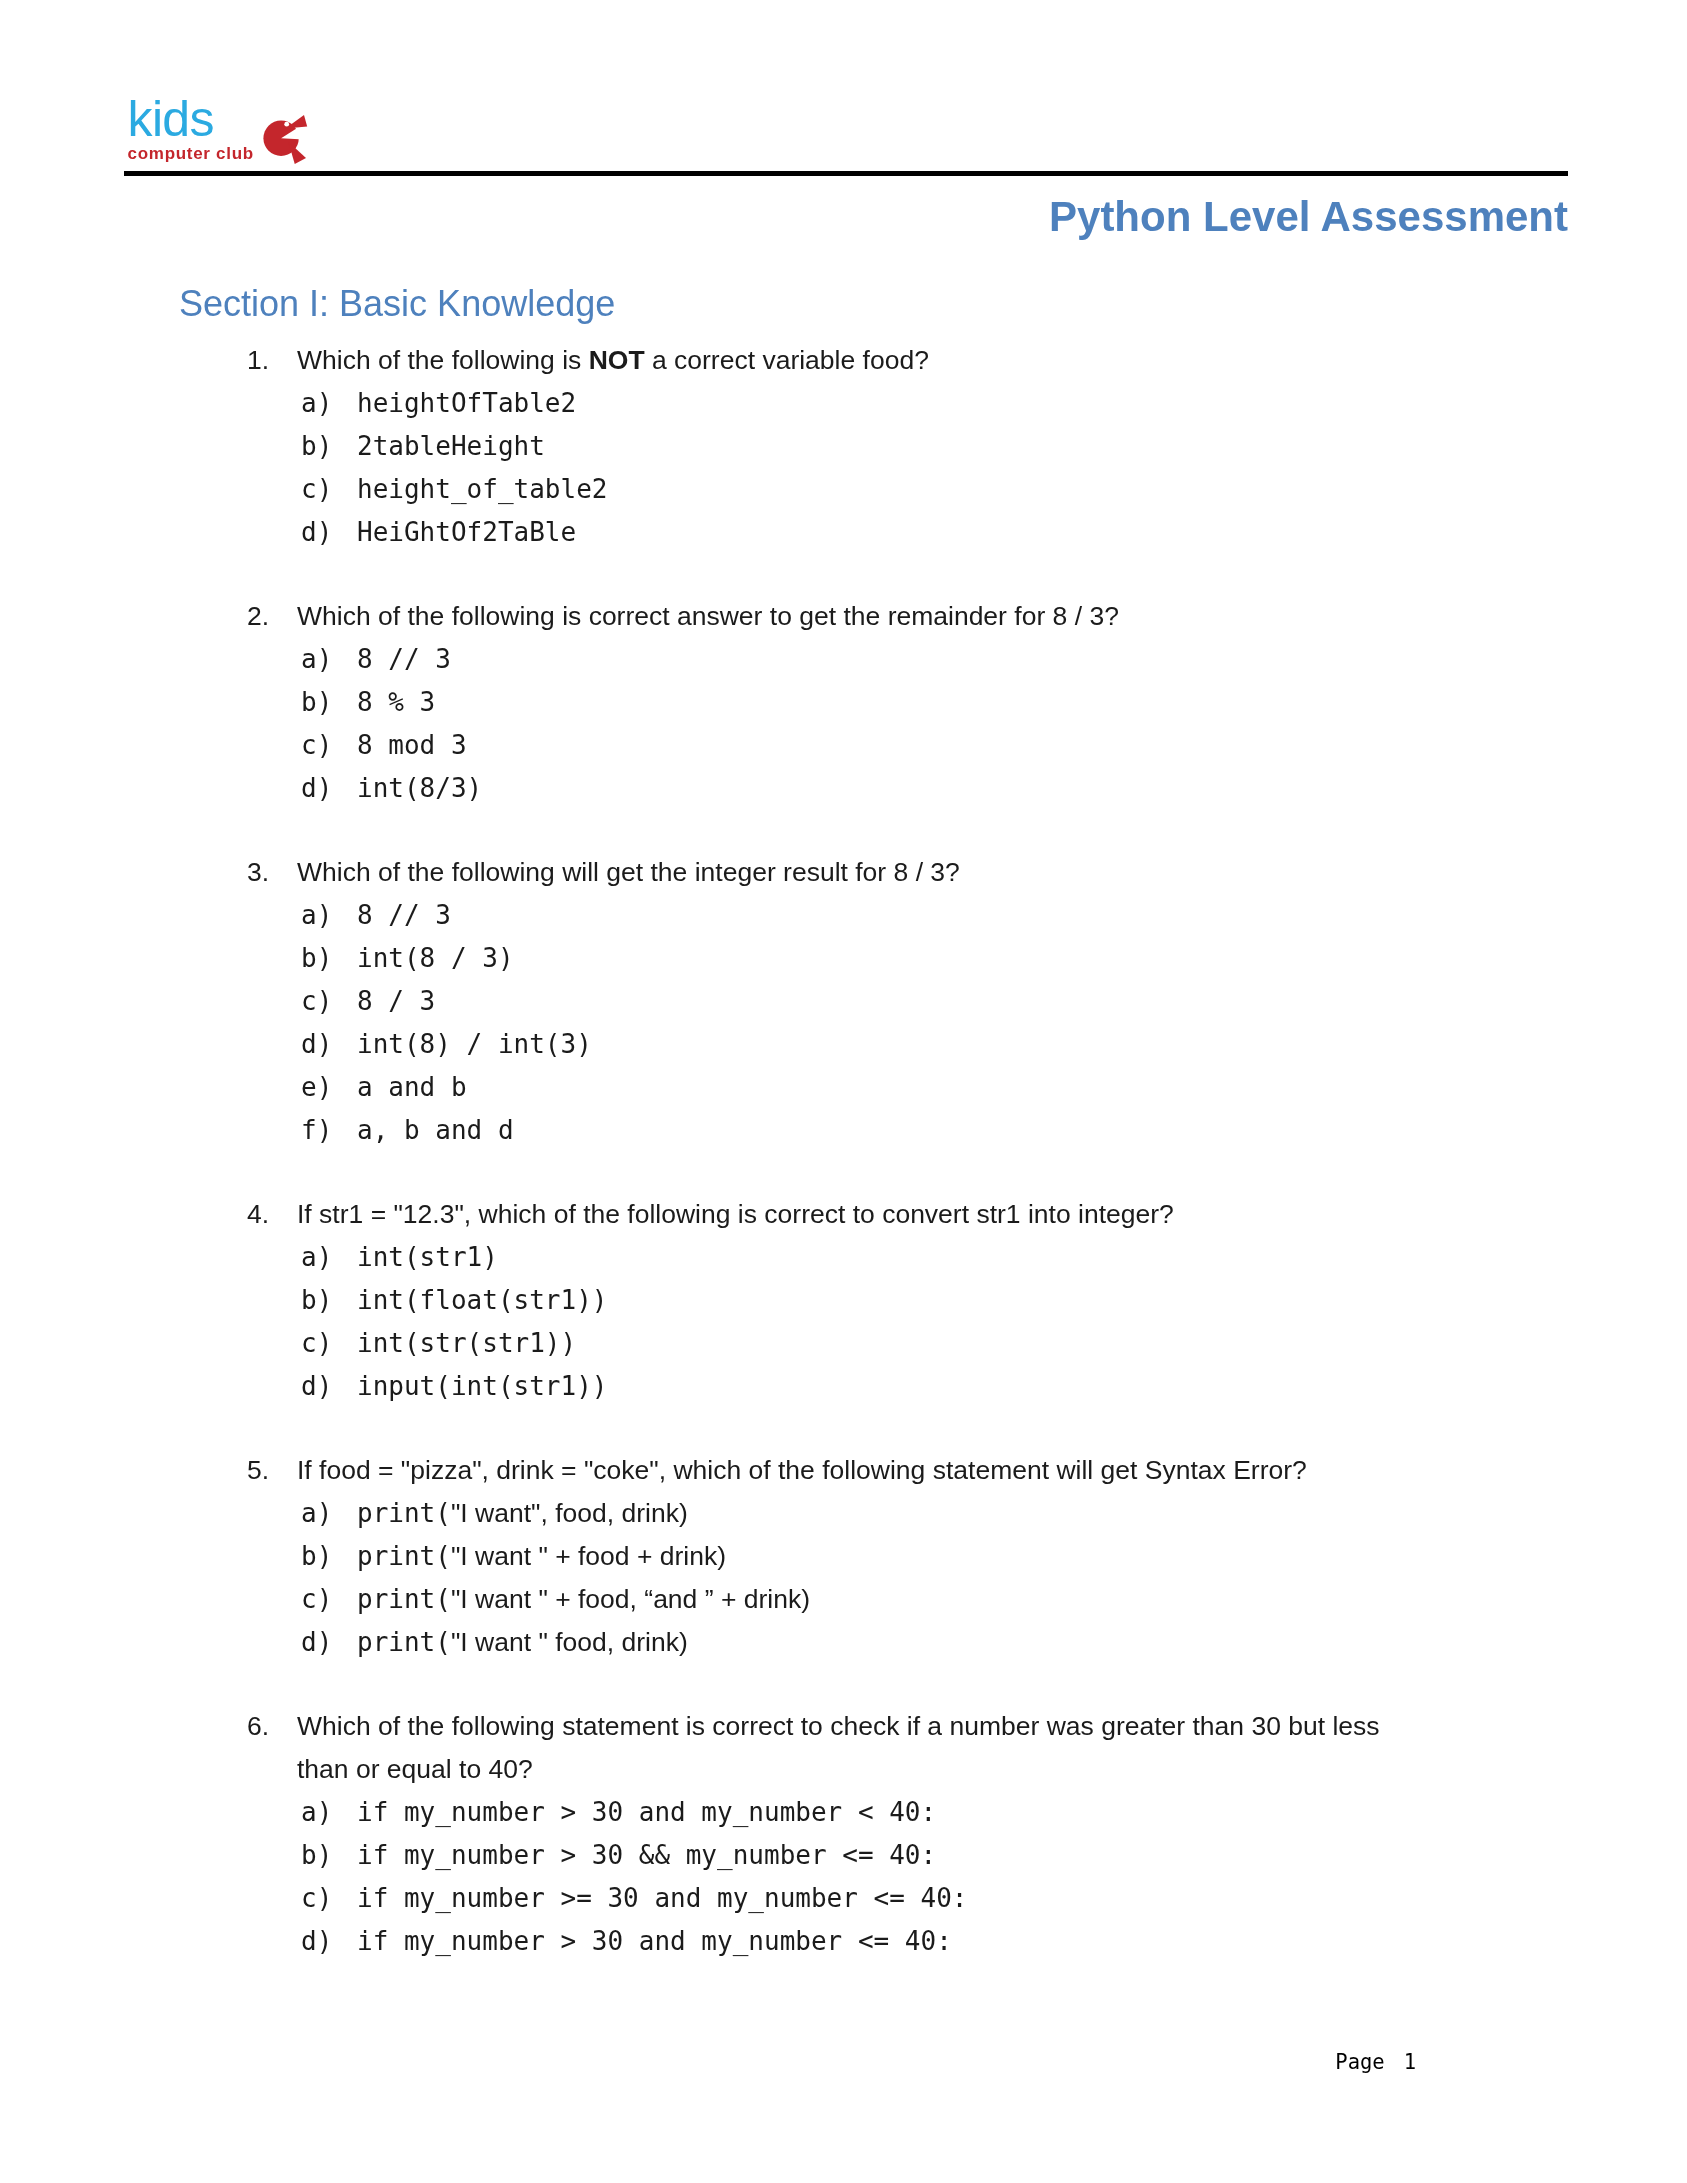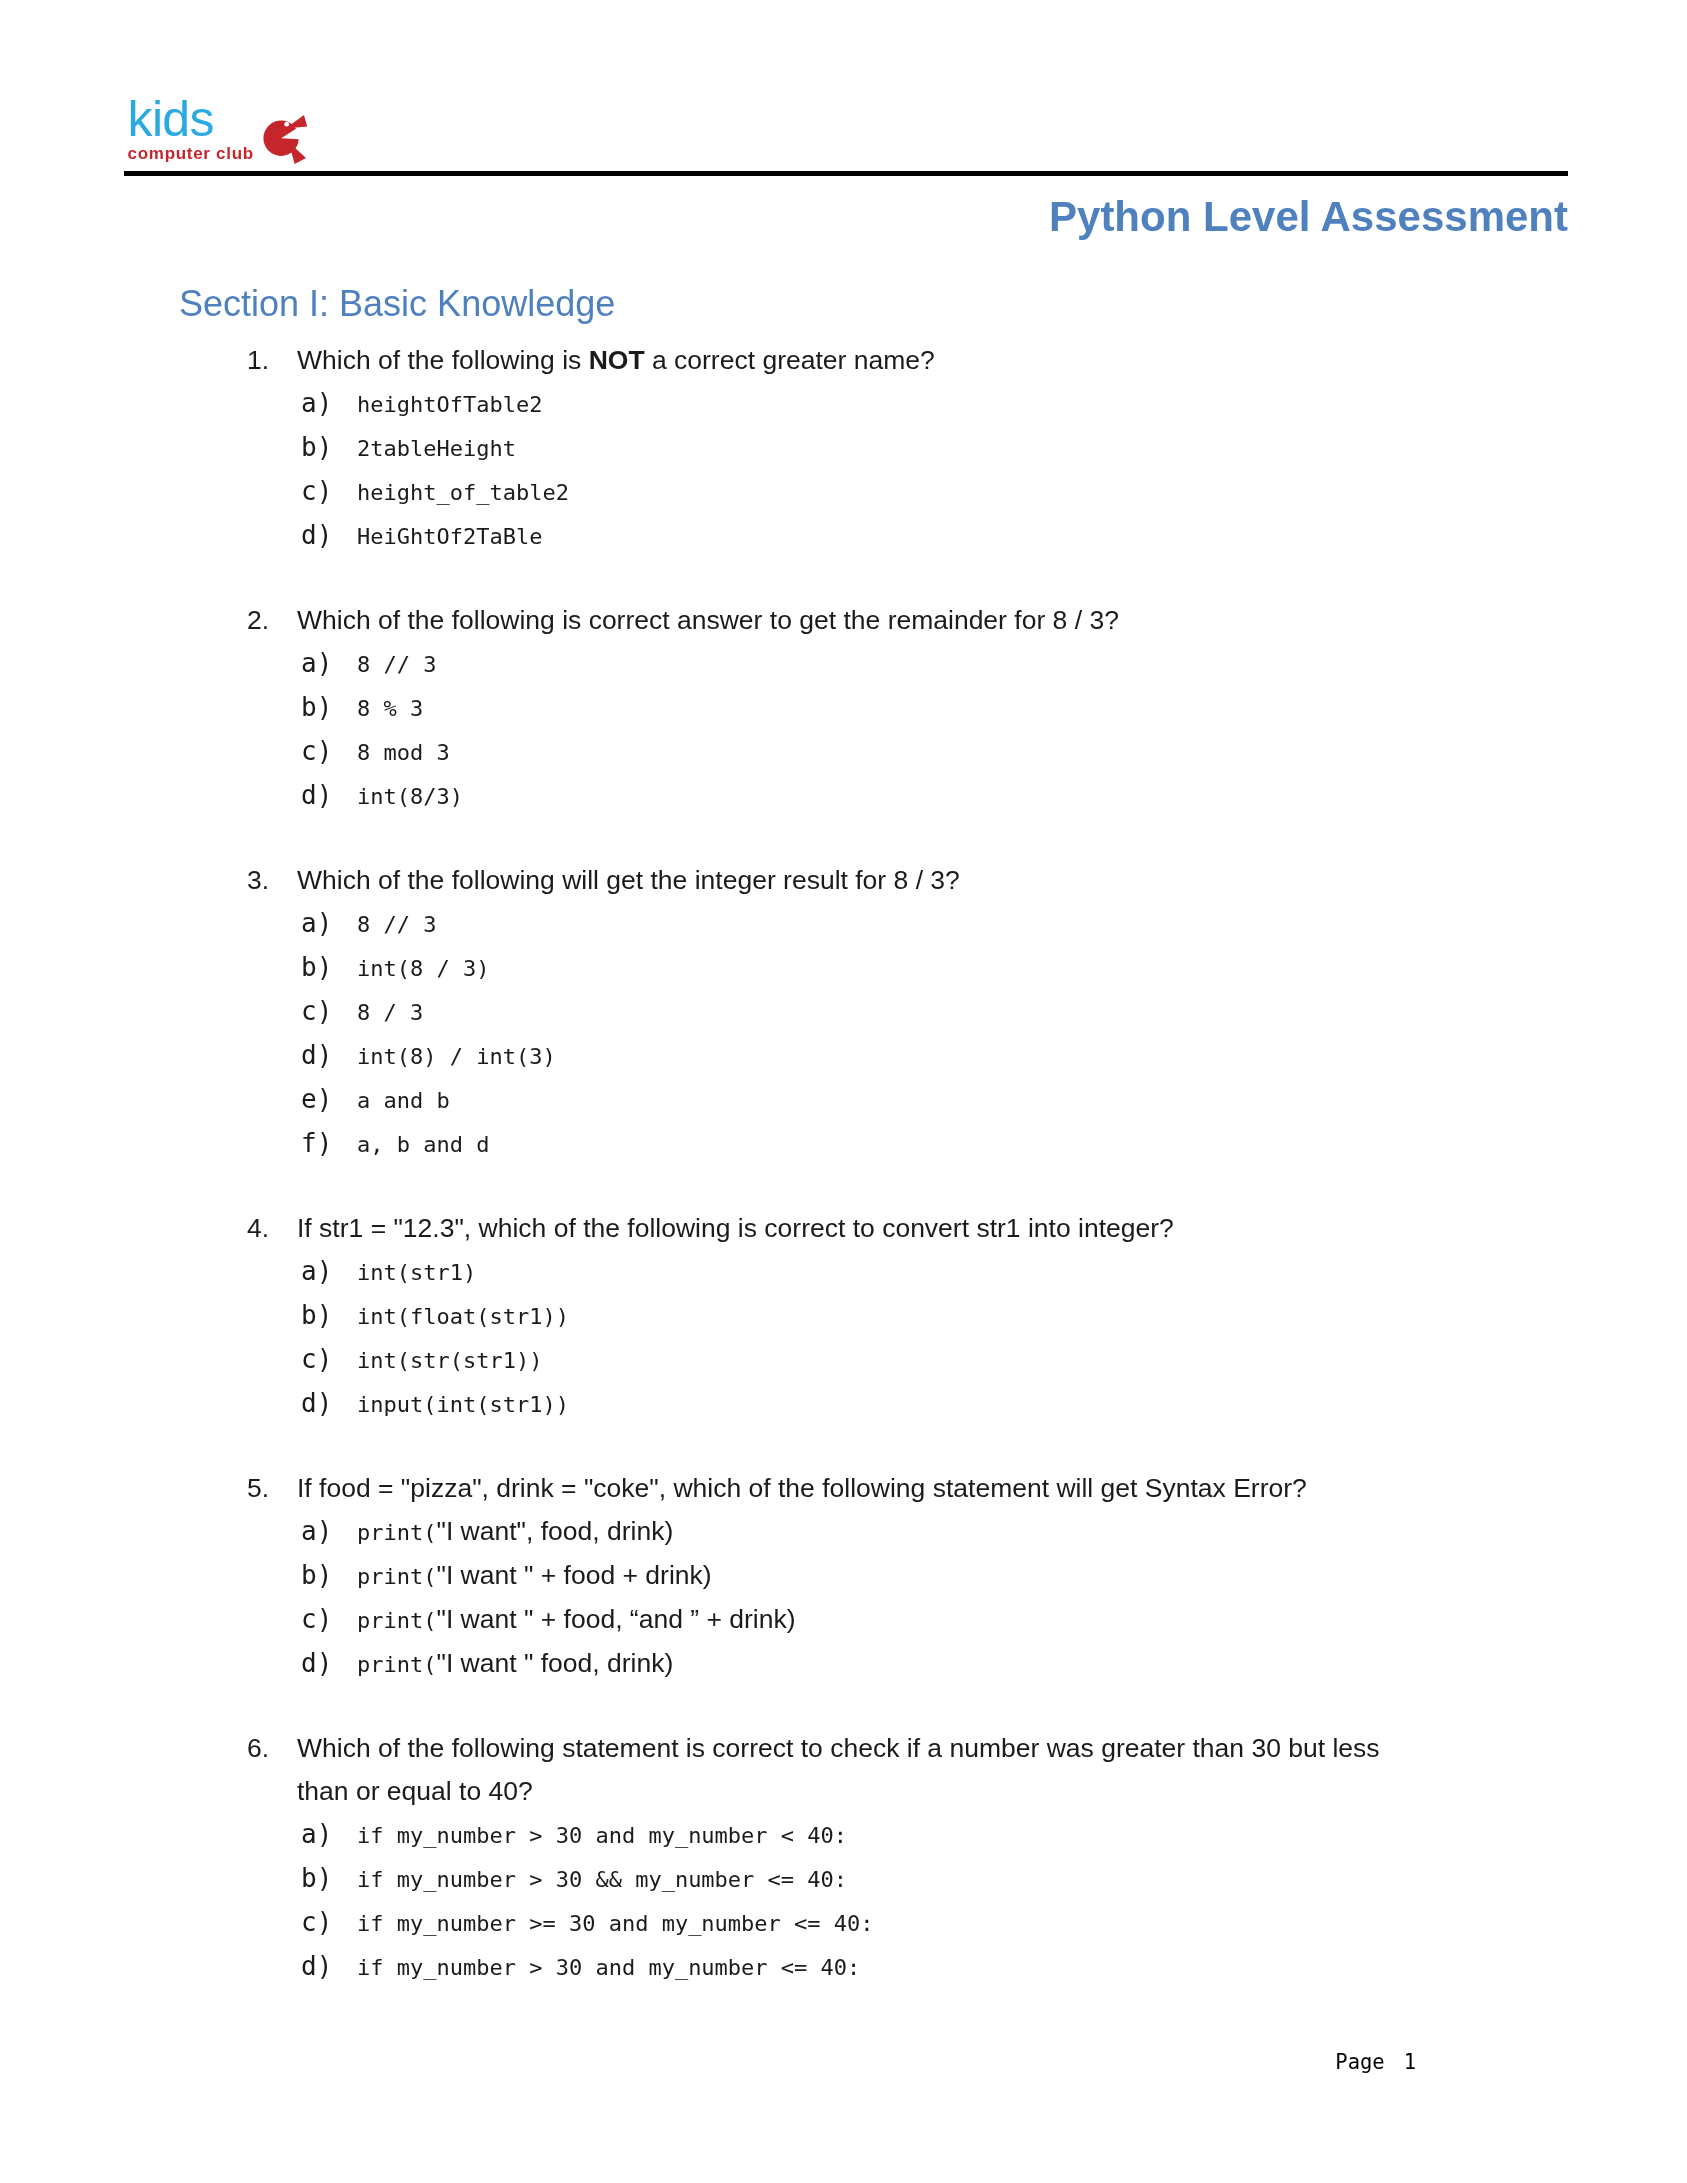--- a/index.html
+++ b/index.html
@@ -89,21 +89,21 @@
     line-height:43px;
     white-space:pre;
   }
   .opt-letter{
     display:inline-block;width:56px;
     font-family:"DejaVu Sans Mono",monospace;
     font-size:26px;
   }
   .mono{
     font-family:"DejaVu Sans Mono",monospace;
-    font-size:22px;
+    font-size:26px;
   }
   .sans{
     font-family:"Liberation Sans",sans-serif;
     font-size:26.5px;
   }
   
   .footer{
     position:absolute;
     top:2050px;right:271px;
     font-family:"DejaVu Sans Mono",monospace;
@@ -134,21 +134,21 @@
   <div class="rule"></div>
 
   <h1 class="title">Python Level Assessment</h1>
 
   <h2 class="section">Section I: Basic Knowledge</h2>
 
   <div id="questions">
       <div class="question">
         <div class="q-line">
           <span class="q-num">1.</span>
-          <span class="q-text"><span>Which of the following is </span><b>NOT</b><span> a correct greater name?</span></span>
+          <span class="q-text"><span>Which of the following is </span><b>NOT</b><span> a correct variable food?</span></span>
         </div>
         <div class="opt"><span class="opt-letter">a)</span><span class="opt-text"><span class="mono">heightOfTable2</span></span></div>
         <div class="opt"><span class="opt-letter">b)</span><span class="opt-text"><span class="mono">2tableHeight</span></span></div>
         <div class="opt"><span class="opt-letter">c)</span><span class="opt-text"><span class="mono">height_of_table2</span></span></div>
         <div class="opt"><span class="opt-letter">d)</span><span class="opt-text"><span class="mono">HeiGhtOf2TaBle</span></span></div>
       </div>
       <div class="question">
         <div class="q-line">
           <span class="q-num">2.</span>
           <span class="q-text"><span>Which of the following is correct answer to get the remainder for 8 / 3?</span></span>

